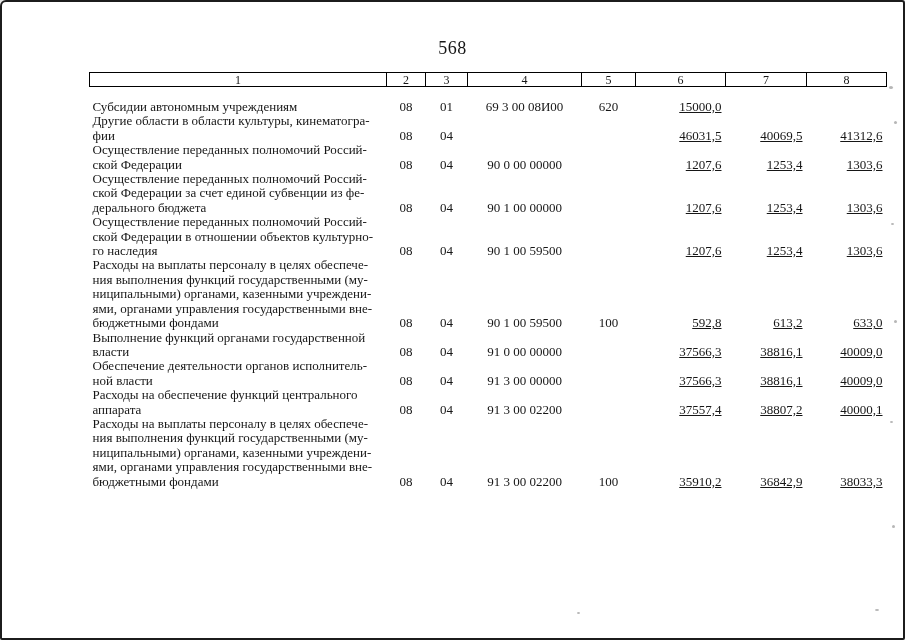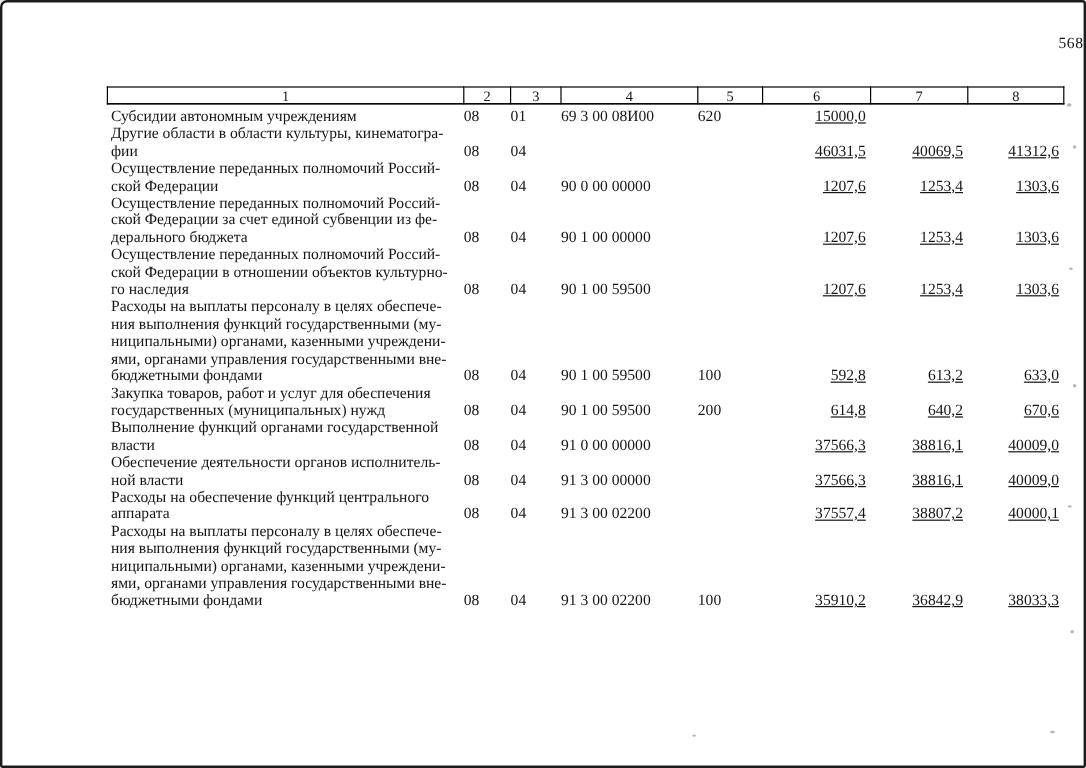--- a/index.html
+++ b/index.html
@@ -12,23 +12,23 @@
   .page {
     position: relative;
     width: 905px; height: 640px;
     background: #ffffff;
     border: 2px solid #1c1c1c;
     border-radius: 6px 3px 2px 2px;
     overflow: hidden;
   }
   .page-number {
     position: absolute;
-    top: 26px; left: 0; width: 100%;
-    text-align: right;
-    font-size: 13px;
+    top: 36px; left: 0; width: 100%;
+    text-align: center;
+    font-size: 18px;
     letter-spacing: 0.5px;
   }
   table.budget-table {
     position: absolute;
     top: 70px; left: 87px;
     width: 797px;
     border-collapse: collapse;
     table-layout: fixed;
     font-size: 13px;
     line-height: 14.4px;
@@ -40,27 +40,27 @@
     line-height: 12px;
     height: 14px;
     padding: 0;
     text-align: center;
     background: #fff;
   }
   tbody td {
     vertical-align: bottom;
     padding: 0;
   }
-  tbody tr:first-child td { padding-top: 3px; }
+  tbody tr:first-child td { padding-top: 13px; }
   td.c1 {
     text-align: left;
     white-space: pre;
     padding-left: 3px;
   }
-  td.c2, td.c3, td.c4, td.c5 { text-align: left; }
+  td.c2, td.c3, td.c4, td.c5 { text-align: center; }
   td.c6, td.c7, td.c8 { text-align: right; padding-right: 4px; text-decoration: underline; }
   .scan-artifact {
     position: absolute;
     background: #8f8f8f;
     border-radius: 50%;
     opacity: 0.65;
   }
 </style>
 </head>
 <body>
@@ -157,31 +157,20 @@
 бюджетными фондами</td>
           <td class="c2">08</td>
           <td class="c3">04</td>
           <td class="c4">90 1 00 59500</td>
           <td class="c5">100</td>
           <td class="c6">592,8</td>
           <td class="c7">613,2</td>
           <td class="c8">633,0</td>
         </tr>
         <tr>
-          <td class="c1">Закупка товаров, работ и услуг для обеспечения
-государственных (муниципальных) нужд</td>
-          <td class="c2">08</td>
-          <td class="c3">04</td>
-          <td class="c4">90 1 00 59500</td>
-          <td class="c5">200</td>
-          <td class="c6">614,8</td>
-          <td class="c7">640,2</td>
-          <td class="c8">670,6</td>
-        </tr>
-        <tr>
           <td class="c1">Выполнение функций органами государственной
 власти</td>
           <td class="c2">08</td>
           <td class="c3">04</td>
           <td class="c4">91 0 00 00000</td>
           <td class="c5"></td>
           <td class="c6">37566,3</td>
           <td class="c7">38816,1</td>
           <td class="c8">40009,0</td>
         </tr>

